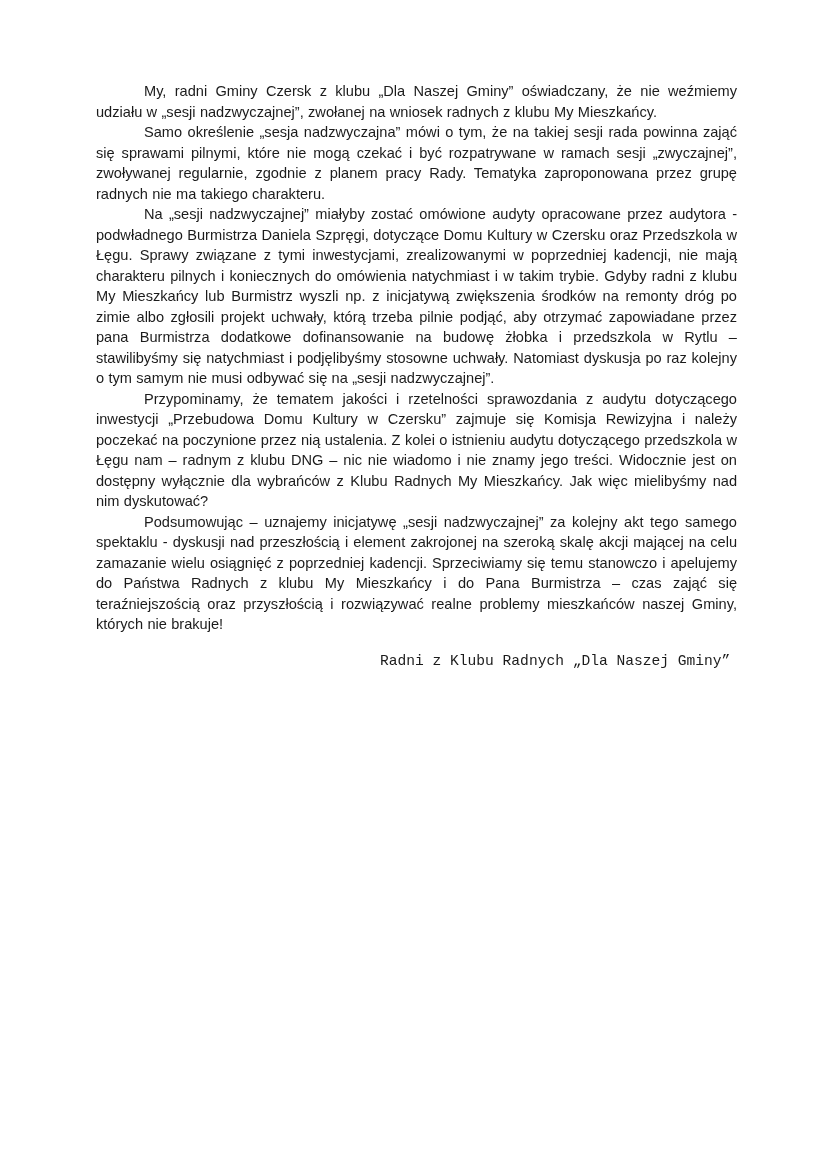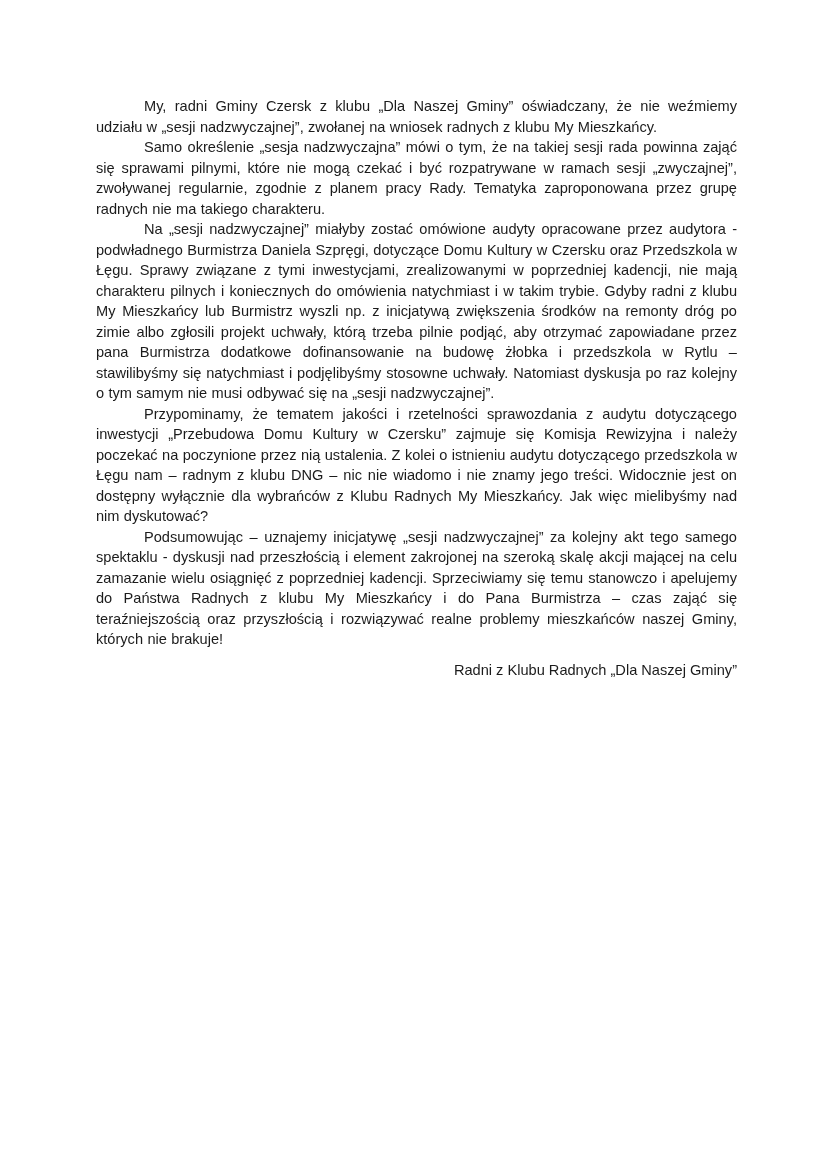--- a/index.html
+++ b/index.html
@@ -10,38 +10,39 @@
   .page {
     position: relative;
     width: 826px;
     height: 1169px;
     background: #ffffff;
     overflow: hidden;
   }
   .content {
     position: absolute;
     left: 96px;
-    top: 96px;
+    top: 81px;
     width: 641px;
     font-family: "Liberation Sans", sans-serif;
     font-size: 14.6px;
     line-height: 20.5px;
     text-align: justify;
   }
   .para {
     margin: 0;
     text-indent: 48px;
     word-spacing: 0.02em;
   }
   .signature {
-    margin-top: 10px;
+    margin-top: 16px;
     text-indent: 0;
-    text-align: right;
+    text-align: left;
     padding-left: 284px;
     white-space: nowrap;
+    font-family: Liberation Mono, monospace;
   }
 </style>
 </head>
 <body>
 
 <div class="page" style="background: rgb(255, 255, 255);">
   <div class="content" id="doc-body" style="color: rgb(27, 27, 27);">
     <p class="para">My, radni Gminy Czersk z klubu „Dla Naszej Gminy” oświadczany, że nie weźmiemy udziału w „sesji nadzwyczajnej”, zwołanej na wniosek radnych z klubu My Mieszkańcy.</p>
       <p class="para">Samo określenie „sesja nadzwyczajna” mówi o tym, że na takiej sesji rada powinna zająć się sprawami pilnymi, które nie mogą czekać i być rozpatrywane w ramach sesji „zwyczajnej”, zwoływanej regularnie, zgodnie z planem pracy Rady. Tematyka zaproponowana przez grupę radnych nie ma takiego charakteru.</p>
       <p class="para">Na „sesji nadzwyczajnej” miałyby zostać omówione audyty opracowane przez audytora - podwładnego Burmistrza Daniela Szpręgi, dotyczące Domu Kultury w Czersku oraz Przedszkola w Łęgu. Sprawy związane z tymi inwestycjami, zrealizowanymi w poprzedniej kadencji, nie mają charakteru pilnych i koniecznych do omówienia natychmiast i w takim trybie. Gdyby radni z klubu My Mieszkańcy lub Burmistrz wyszli np. z inicjatywą zwiększenia środków na remonty dróg po zimie albo zgłosili projekt uchwały, którą trzeba pilnie podjąć, aby otrzymać zapowiadane przez pana Burmistrza dodatkowe dofinansowanie na budowę żłobka i przedszkola w Rytlu – stawilibyśmy się natychmiast i podjęlibyśmy stosowne uchwały. Natomiast dyskusja po raz kolejny o tym samym nie musi odbywać się na „sesji nadzwyczajnej”.</p>

